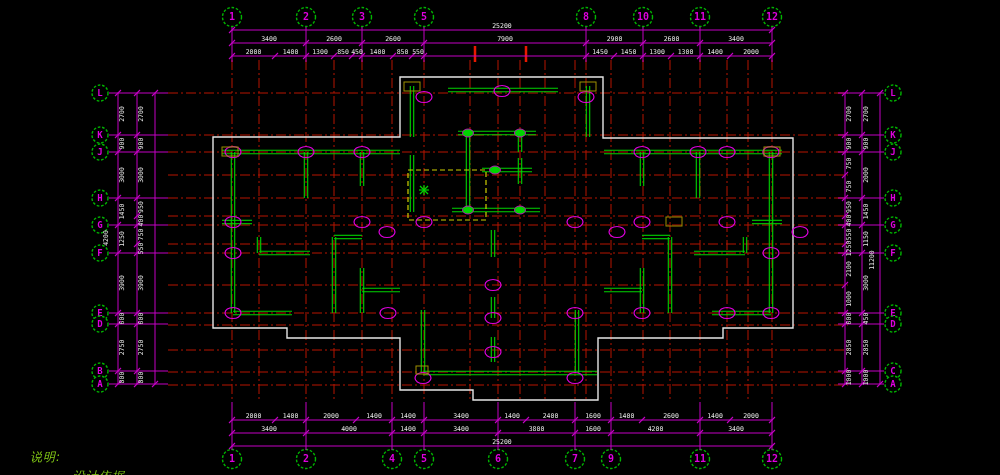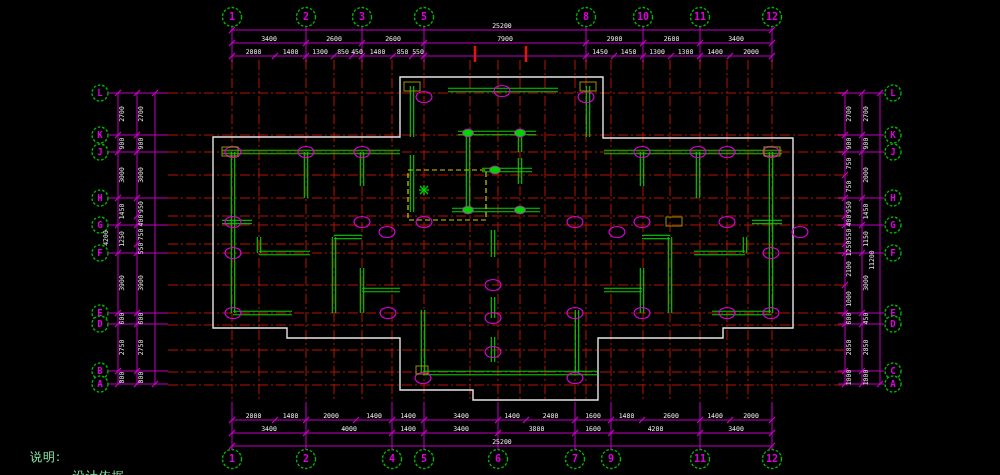--- a/index.html
+++ b/index.html
@@ -1,18 +1,18 @@
 <!DOCTYPE html>
 <html><head>
 <meta charset="utf-8">
 <style>
   html,body{margin:0;padding:0;background:#000;width:1000px;height:475px;overflow:hidden;}
   #stage{position:relative;width:1000px;height:475px;background:#000;font-family:"DejaVu Sans",sans-serif;}
   svg{position:absolute;left:0;top:0;}
-  .note{position:absolute;color:#86efac;font-family:"DejaVu Sans",sans-serif;}
+  .note{position:absolute;color:#84cc16;font-family:"DejaVu Sans",sans-serif;font-style:italic;}
   .note-title{left:30px;top:449px;font-size:12px;letter-spacing:1px;}
   .note-line2{left:55px;top:468px;font-size:12px;letter-spacing:1px;}
 </style>
 </head>
 <body>
 
 <div id="stage">
   <svg id="cad" width="1000" height="475" viewBox="0 0 1000 475">
       <line x1="232" y1="60" x2="232" y2="402" stroke="#b71400" stroke-width="1" stroke-dasharray="10,3,2,3"></line>
       <line x1="259" y1="60" x2="259" y2="402" stroke="#b71400" stroke-width="1" stroke-dasharray="10,3,2,3"></line>

